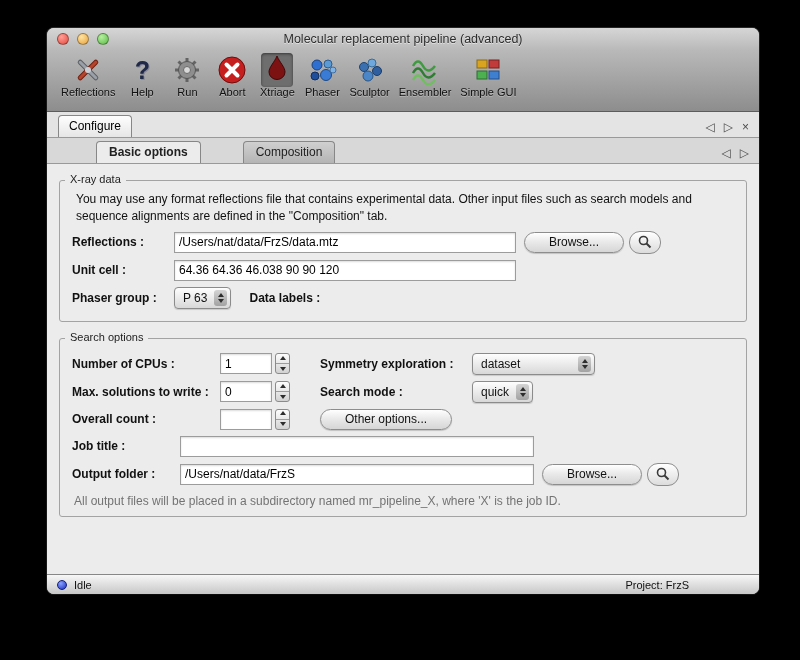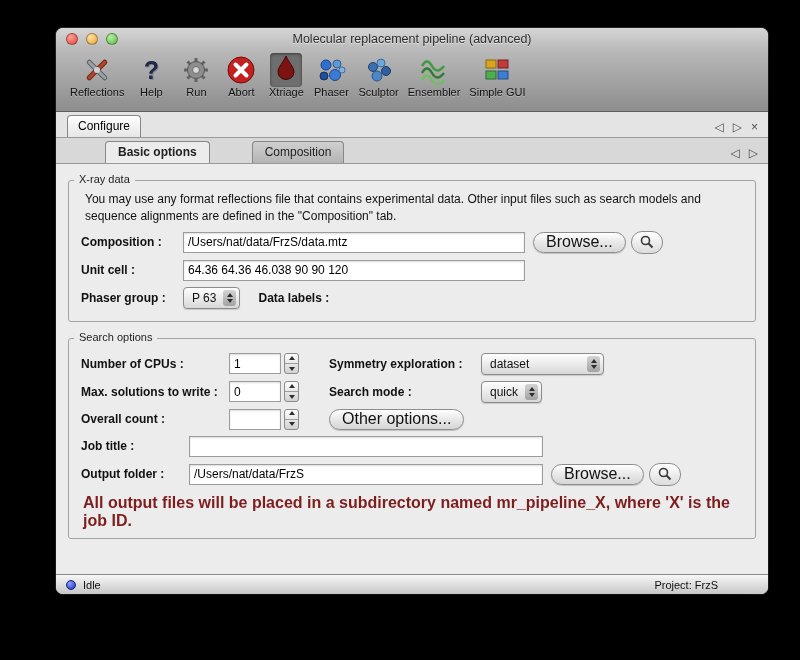--- a/index.html
+++ b/index.html
@@ -1,21 +1,21 @@
 <!DOCTYPE html>
 <html><head>
 <meta charset="utf-8">
 <style>
   html,body{margin:0;padding:0;}
   body{
     width:800px;height:660px;background:#000;position:relative;overflow:hidden;
     font-family:"Liberation Sans",sans-serif;
   }
   .window{
-    position:absolute;left:56px;top:28px;width:712px;height:566px;
+    position:absolute;left:47px;top:28px;width:712px;height:566px;
     background:#ececec;border-radius:7px;overflow:hidden;
     box-shadow:0 18px 45px rgba(0,0,0,.95),0 0 0 1px rgba(255,255,255,.18);
     display:flex;flex-direction:column;
   }
   
   .titlebar{height:22px;flex:0 0 auto;background:linear-gradient(#d6d6d6,#b9b9b9);position:relative;}
   .lights{position:absolute;left:10px;top:5px;display:flex;gap:8px;}
   .light{width:12px;height:12px;border-radius:50%;box-sizing:border-box;border:1px solid rgba(0,0,0,.35);}
   .light.red{background:radial-gradient(circle at 35% 30%,#ff9f97,#e5483c);}
   .light.yellow{background:radial-gradient(circle at 35% 30%,#ffe3a0,#e8a13a);}
@@ -50,44 +50,44 @@
   .grouptitle{position:absolute;top:-8px;left:5px;background:#ececec;padding:0 5px;font-size:11px;color:#1d1d1d;}
   .desc{font-size:12px;line-height:1.4;color:#111;margin:2px 4px 6px;max-width:648px;}
   .frow{display:flex;align-items:center;margin:6px 0;font-size:12px;color:#111;}
   .flabel{font-weight:bold;white-space:nowrap;}
   .w-label1{width:102px;}
   .w-label-l{width:148px;}
   .w-ctrl{width:100px;display:flex;align-items:center;}
   .w-label-r{width:152px;}
   .tinput{height:17px;border:1px solid #9c9c9c;background:#fff;font-size:12px;padding:1px 4px;
     font-family:"Liberation Sans",sans-serif;box-shadow:inset 0 1px 2px rgba(0,0,0,.14);}
-  .btn{height:21px;padding:0 12px;border:1px solid #8d8d8d;border-radius:11px;
-    background:linear-gradient(#ffffff,#eaeaea 45%,#d6d6d6);font-size:16px;display:inline-flex;
+  .btn{height:21px;padding:0 24px;border:1px solid #8d8d8d;border-radius:11px;
+    background:linear-gradient(#ffffff,#eaeaea 45%,#d6d6d6);font-size:12px;display:inline-flex;
     align-items:center;margin-left:8px;box-shadow:0 1px 1px rgba(0,0,0,.18);white-space:nowrap;
     font-family:"Liberation Sans",sans-serif;color:#111;}
   .searchbtn{width:30px;height:21px;border:1px solid #8d8d8d;border-radius:11px;
     background:linear-gradient(#fff,#dcdcdc);display:inline-flex;align-items:center;justify-content:center;margin-left:5px;}
   .popup{display:inline-flex;align-items:center;height:20px;border:1px solid #8b8b8b;border-radius:4px;
     background:linear-gradient(#fefefe,#d8d8d8);padding:0 3px 0 8px;font-size:12px;gap:7px;
     box-shadow:0 1px 1px rgba(0,0,0,.15);color:#111;white-space:nowrap;}
   .arrows{display:flex;flex-direction:column;align-items:center;justify-content:center;
     width:13px;height:16px;border-radius:3px;background:linear-gradient(#d4d4d4,#a2a2a2);}
   .arr-up{width:0;height:0;border-left:3.5px solid transparent;border-right:3.5px solid transparent;border-bottom:4px solid #2d2d2d;margin-bottom:2px;}
   .arr-dn{width:0;height:0;border-left:3.5px solid transparent;border-right:3.5px solid transparent;border-top:4px solid #2d2d2d;}
   .stepper{display:inline-flex;flex-direction:column;width:15px;height:21px;border:1px solid #8b8b8b;
     border-radius:3px;overflow:hidden;margin-left:3px;background:linear-gradient(#fdfdfd,#d2d2d2);box-sizing:border-box;}
   .stepper .half{flex:1;display:flex;align-items:center;justify-content:center;}
   .stepper .half + .half{border-top:1px solid #9d9d9d;}
-  .note{font-size:16px;color:#7f1d1d;margin:8px 2px 2px;font-weight:bold;}
+  .note{font-size:12px;color:#737373;margin:8px 2px 2px;}
   
   .statusbar{height:19px;flex:0 0 auto;background:linear-gradient(#f7f7f7,#c7c7c7);
     border-top:1px solid #878787;display:flex;align-items:center;padding:0 10px;font-size:11px;color:#111;}
   .statusdot{width:10px;height:10px;border-radius:50%;border:1px solid #14207a;
     background:radial-gradient(circle at 35% 30%,#8aa2ff,#1a2cc0);margin-right:7px;box-sizing:border-box;}
-  .project{margin-left:auto;margin-right:40px;}
+  .project{margin-left:auto;margin-right:60px;}
   .spacer18{width:18px;}
 </style>
 </head>
 <body>
 
 <div class="window">
 
   <div class="titlebar">
     <div class="lights">
       <div class="light red"></div>
@@ -212,21 +212,21 @@
     </div>
   </div>
 
   <div class="panel">
 
     <div class="groupbox">
       <div class="grouptitle">X-ray data</div>
       <div class="desc">You may use any format reflections file that contains experimental data.  Other input files such as search models and sequence alignments are defined in the "Composition" tab.</div>
 
       <div class="frow">
-        <span class="flabel w-label1">Composition :</span>
+        <span class="flabel w-label1">Reflections :</span>
         <input class="tinput" style="width: 332px;" value="/Users/nat/data/FrzS/data.mtz">
         <button class="btn">Browse...</button>
         <span class="searchbtn">
           <svg width="14" height="14">
             <circle cx="5.5" cy="5.5" r="4" fill="none" stroke="#3a3a3a" stroke-width="1.6"></circle>
             <line x1="8.5" y1="8.5" x2="12.5" y2="12.5" stroke="#3a3a3a" stroke-width="2"></line>
           </svg>
         </span>
       </div>
 

